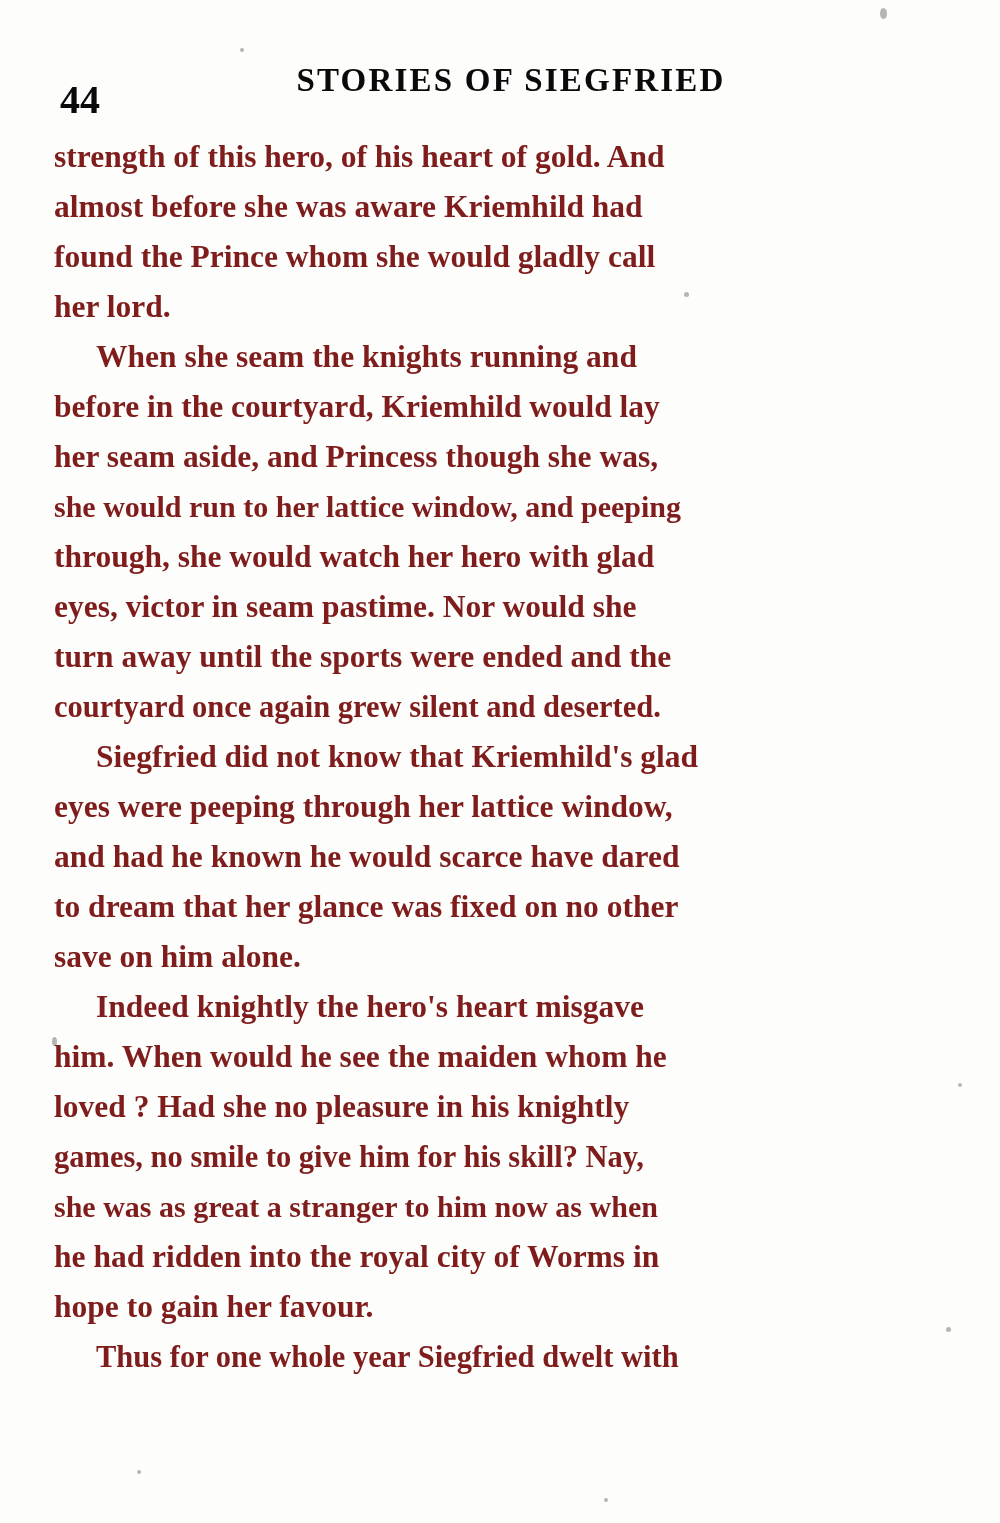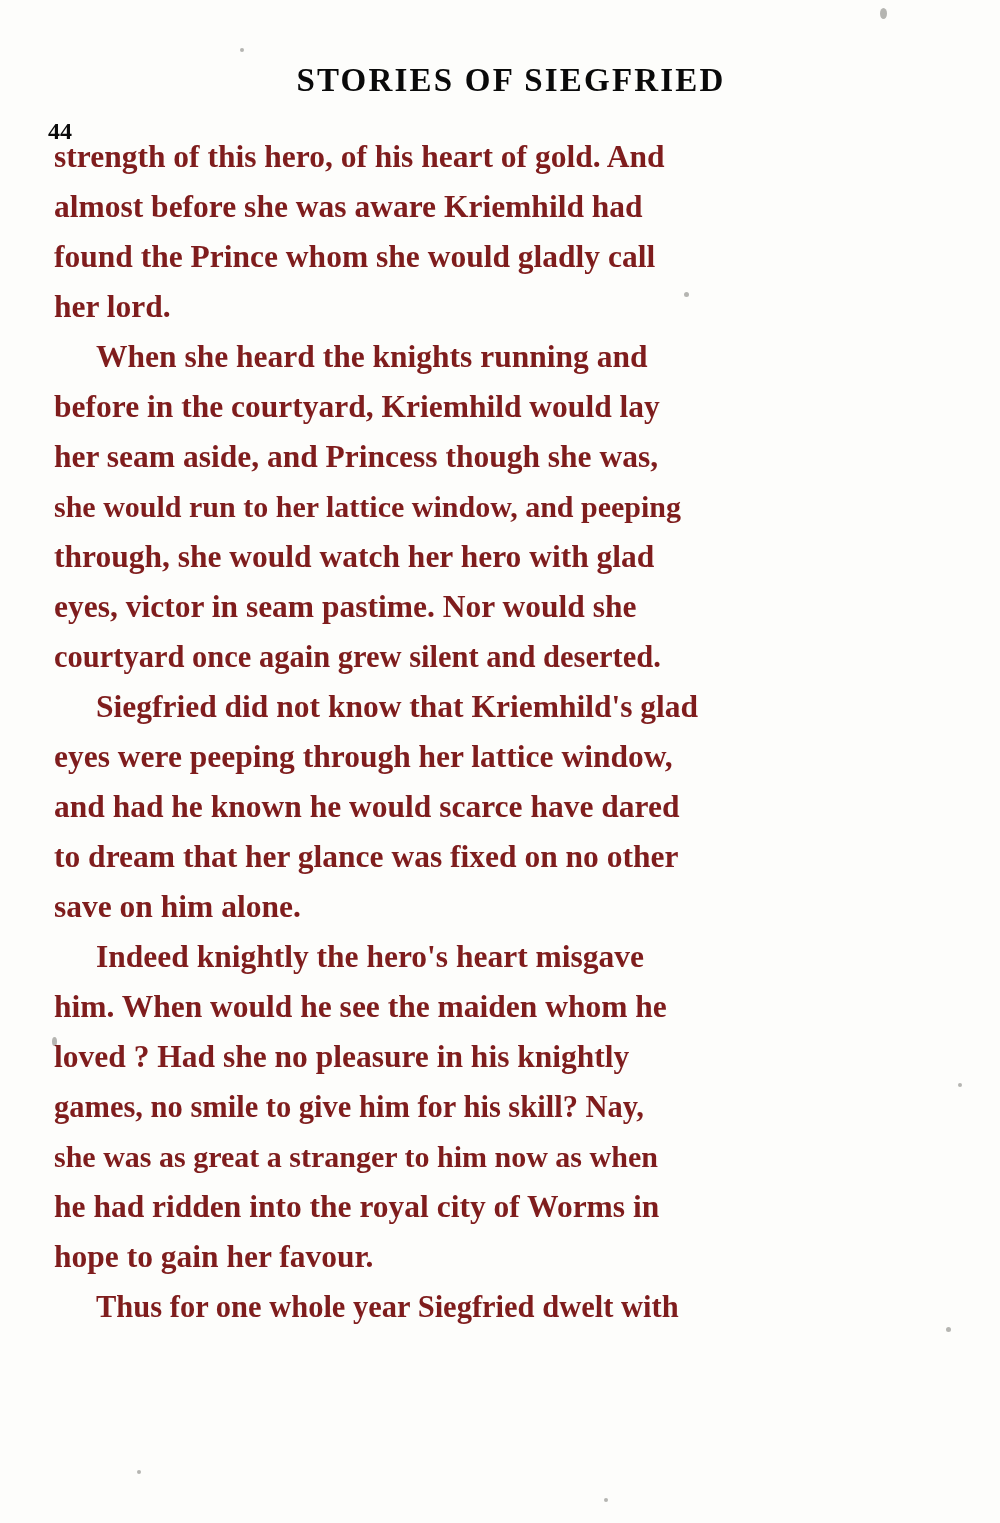--- a/index.html
+++ b/index.html
@@ -29,27 +29,26 @@
   }
   .header {
     position: absolute;
     top: 62px;
     left: 48px;
     right: 48px;
     height: 46px;
   }
   .folio {
     position: absolute;
-    left: 0;
+    left: 12px;
     top: 14px;
-    font-size: 24px;
+    font-size: 40px;
     font-weight: 700;
     letter-spacing: 0px;
     font-family: "Liberation Serif", serif;
-    margin-top: 42px;
   }
   .running-head {
     position: absolute;
     left: 0;
     right: 0;
     top: 0;
     text-align: center;
     font-size: 33px;
     font-weight: 700;
     letter-spacing: 2.2px;
@@ -107,26 +106,27 @@
       <span class="line justify">
         <span>almost before she was aware Kriemhild had</span>
       </span>
       <span class="line justify">
         <span>found the Prince whom she would gladly call</span>
       </span>
       <span class="line">her lord.</span>
     </div>
 
     <div>
-      <span class="line indent">When she heard the knights running and</span>
+      <span class="line indent">When she seam the knights running and</span>
       <span class="line">before in the courtyard, Kriemhild would lay</span>
       <span class="line">her seam aside, and Princess though she was,</span>
       <span class="line" style="font-size:30px;">she would run to her lattice window, and peeping</span>
       <span class="line">through, she would watch her hero with glad</span>
       <span class="line">eyes, victor in seam pastime.   Nor would she</span>
+      <span class="line">turn away until the sports were ended and the</span>
       <span class="line" style="font-size:30.5px;">courtyard once again grew silent and deserted.</span>
     </div>
 
     <div>
       <span class="line indent">Siegfried did not know that Kriemhild's glad</span>
       <span class="line">eyes were peeping through her lattice window,</span>
       <span class="line">and had he known he would scarce have dared</span>
       <span class="line">to dream that her glance was fixed on no other</span>
       <span class="line">save on him alone.</span>
     </div>

